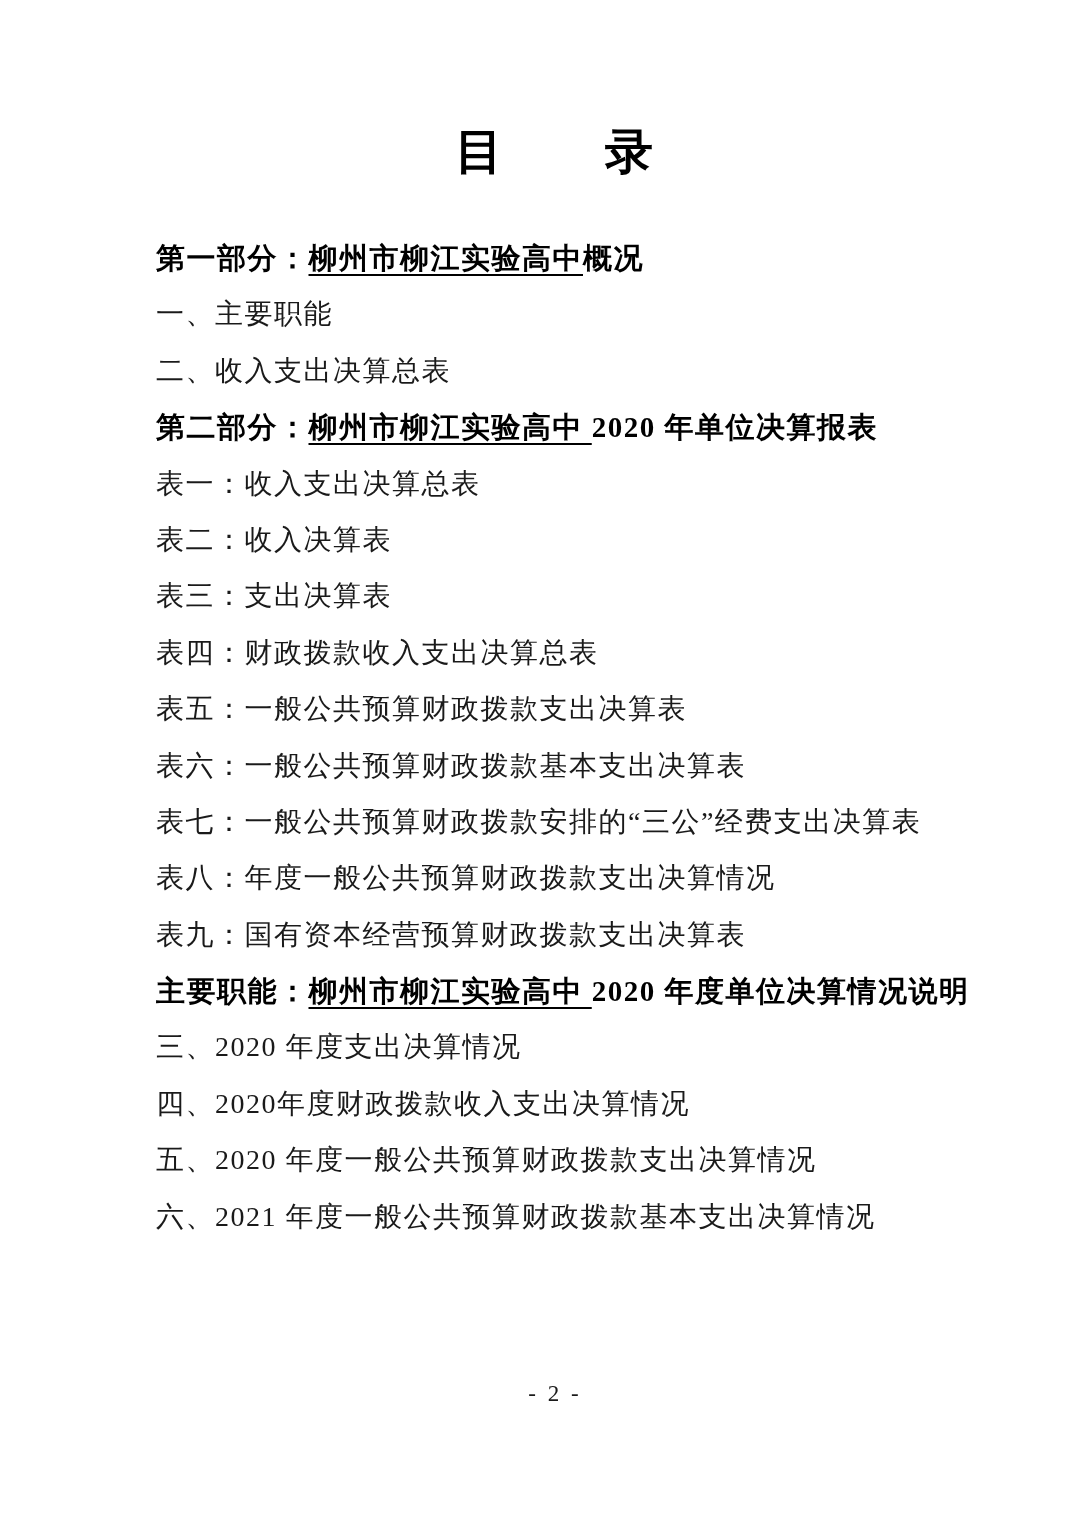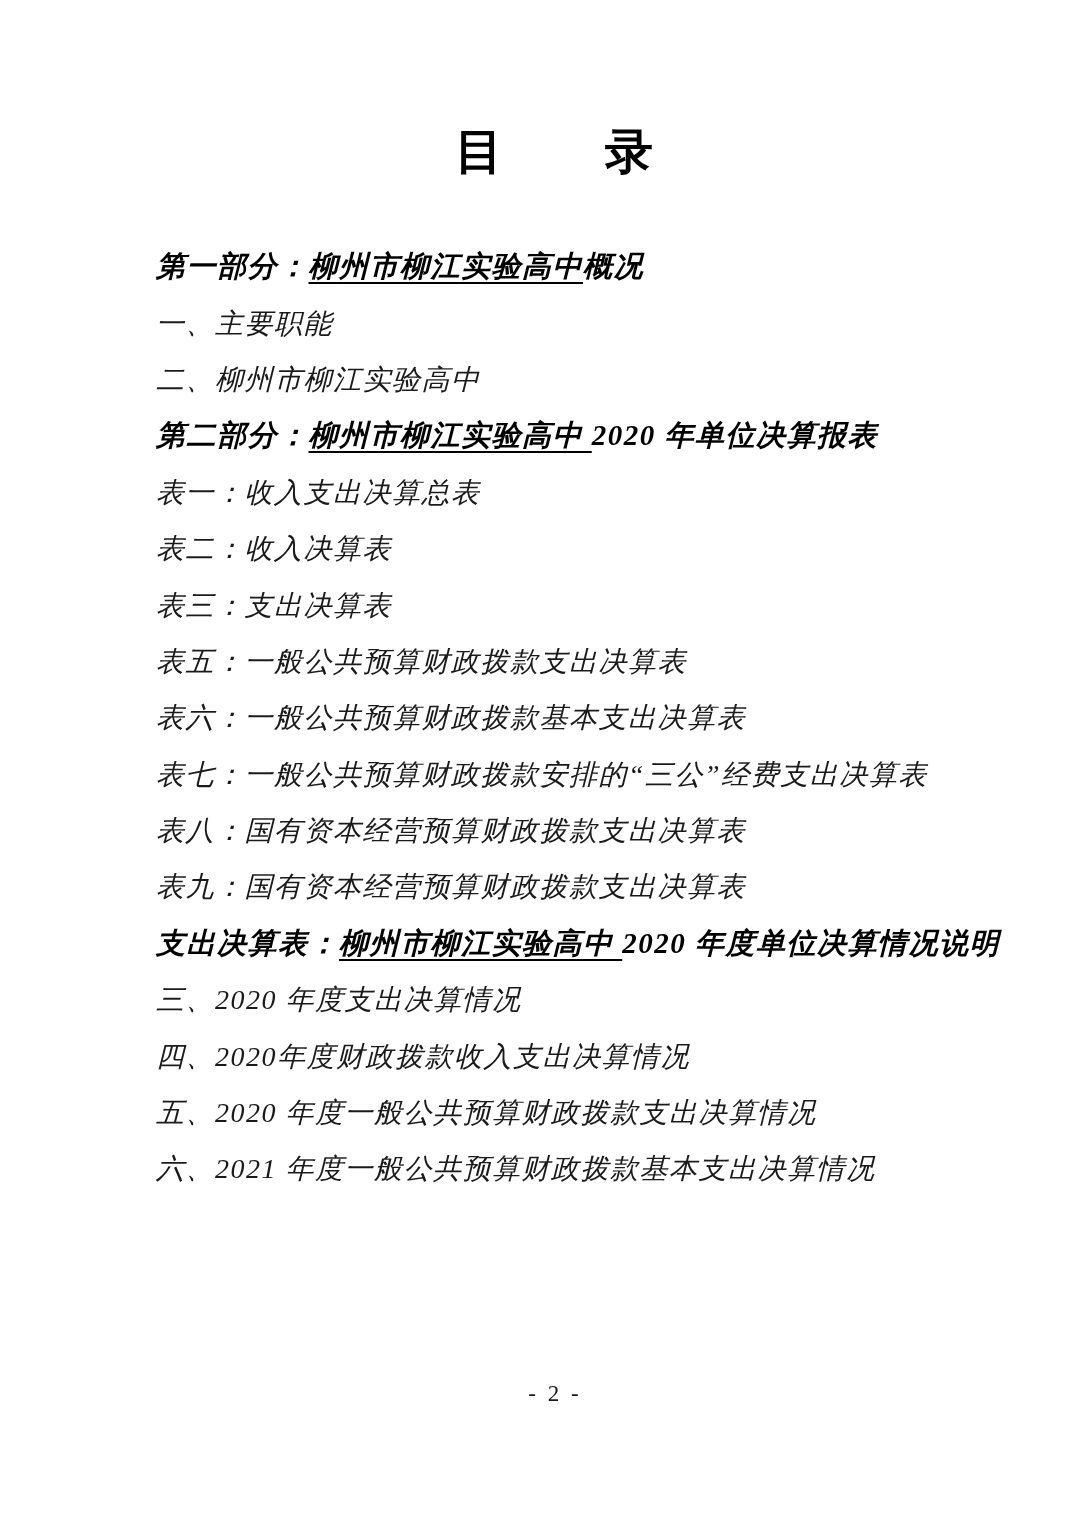--- a/index.html
+++ b/index.html
@@ -32,25 +32,24 @@
   }
   .toc {
     position: absolute;
     top: 239px;
     left: 156px;
     right: 40px;
   }
   .toc-line {
     height: 56.4px;
     display: flex;
-    align-items: center;
+    align-items: flex-start;
     font-size: 28px;
     letter-spacing: 1.5px;
     white-space: pre;
-    font-style: italic;
   }
   .toc-line.heading {
     font-size: 29px;
     font-weight: bold;
     color: #000000;
   }
   .underlined {
     text-decoration: underline;
     text-decoration-thickness: 2px;
     text-underline-offset: 6px;
@@ -73,34 +72,35 @@
 
 <div class="page">
 
   <div class="doc-title">目　　录</div>
 
   <div class="toc">
 
     <div class="toc-line heading"><span>第一部分：</span><span class="underlined">柳州市柳江实验高中</span><span>概况</span></div>
 
     <div class="toc-line">一、主要职能</div>
-    <div class="toc-line">二、柳州市柳江实验高中</div>
+    <div class="toc-line">二、收入支出决算总表</div>
 
     <div class="toc-line heading"><span>第二部分：</span><span class="underlined">柳州市柳江实验高中 </span><span>2020 年单位决算报表</span></div>
 
     <div class="toc-line">表一：收入支出决算总表</div>
     <div class="toc-line">表二：收入决算表</div>
     <div class="toc-line">表三：支出决算表</div>
+    <div class="toc-line">表四：财政拨款收入支出决算总表</div>
     <div class="toc-line">表五：一般公共预算财政拨款支出决算表</div>
     <div class="toc-line">表六：一般公共预算财政拨款基本支出决算表</div>
     <div class="toc-line">表七：一般公共预算财政拨款安排的“三公”经费支出决算表</div>
-    <div class="toc-line">表八：国有资本经营预算财政拨款支出决算表</div>
+    <div class="toc-line">表八：年度一般公共预算财政拨款支出决算情况</div>
     <div class="toc-line">表九：国有资本经营预算财政拨款支出决算表</div>
 
-    <div class="toc-line heading"><span>支出决算表：</span><span class="underlined">柳州市柳江实验高中 </span><span>2020 年度单位决算情况说明</span></div>
+    <div class="toc-line heading"><span>主要职能：</span><span class="underlined">柳州市柳江实验高中 </span><span>2020 年度单位决算情况说明</span></div>
 
     <div class="toc-line">三、2020 年度支出决算情况</div>
     <div class="toc-line">四、2020年度财政拨款收入支出决算情况</div>
     <div class="toc-line">五、2020 年度一般公共预算财政拨款支出决算情况</div>
     <div class="toc-line">六、2021 年度一般公共预算财政拨款基本支出决算情况</div>
 
   </div>
 
   <div class="footer-page-number">- 2 -</div>
 

